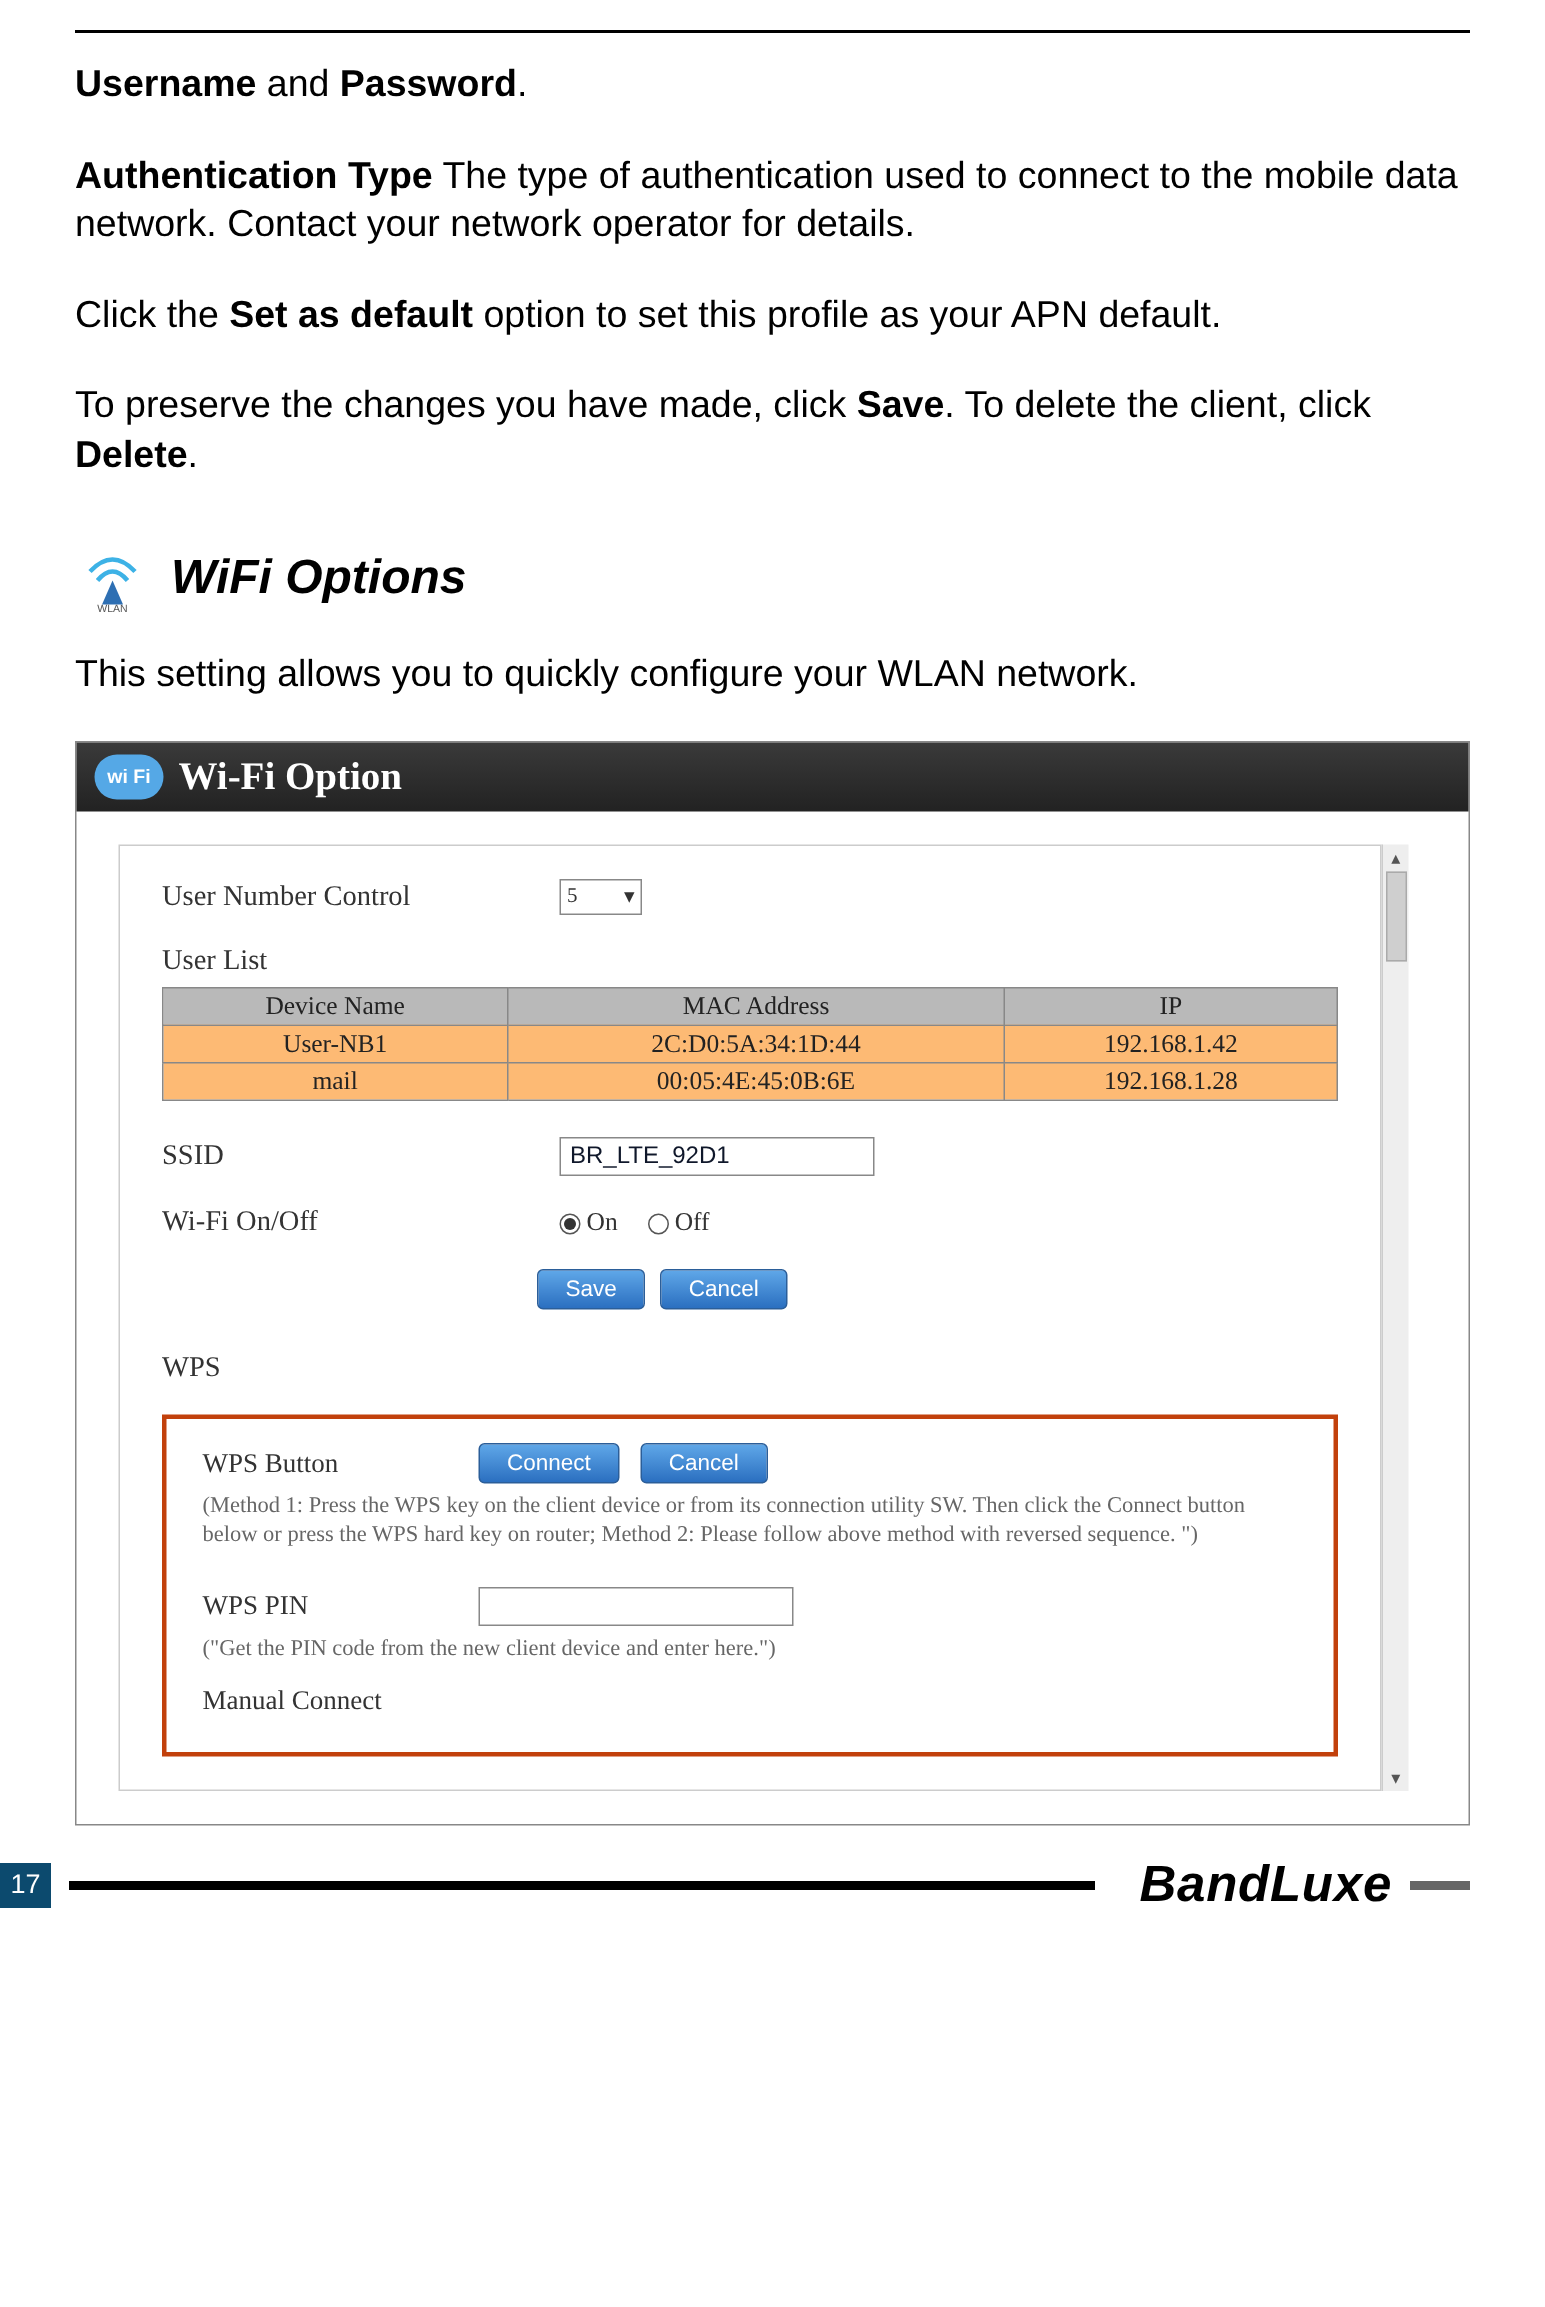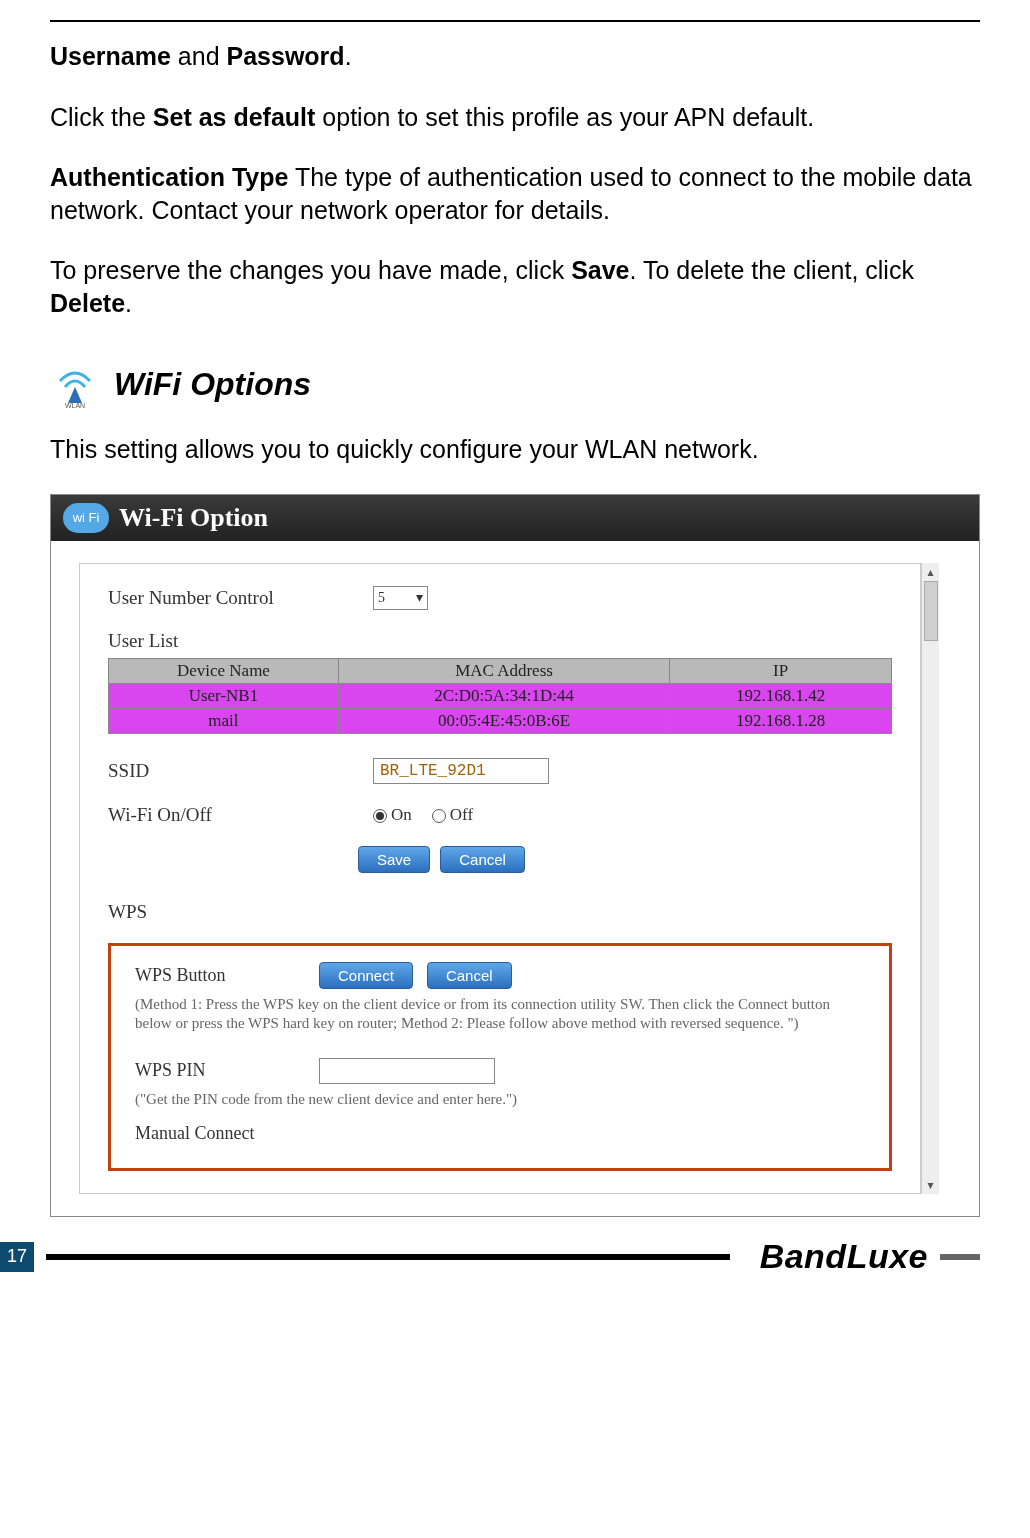--- a/index.html
+++ b/index.html
@@ -54,21 +54,21 @@
     padding: 8px 12px;
     font-size: 26px;
     font-family: Georgia, "Times New Roman", serif;
     font-weight: bold;
   }
   .wifi-badge {
     width: 46px; height: 30px;
     border-radius: 15px;
     background: #55a8e6;
     display:flex;align-items:center;justify-content:center;
-    color:#fff;font-size:13px;font-weight:normal;
+    color:#fff;font-size:13px;font-weight:bold;
     font-family: Arial, sans-serif;
   }
   .shot-body {
     position: relative;
     padding: 22px 40px 22px 28px;
     display: flex;
   }
   .panel {
     border: 1px solid #ccc;
     flex: 1;
@@ -107,29 +107,29 @@
   .user-table th, .user-table td {
     border: 1px solid #888;
     background: #b9b9b9;
     text-align: center;
     font-size: 17px;
     font-weight: normal;
     padding: 2px 6px;
     color:#222;
     font-family: Georgia, serif;
   }
-  .user-table td { background: #d946ef; }
+  .user-table td { background: #fdba74; }
   .text-input {
-    width: 176px;
+    width: 210px;
     height: 26px;
     border: 1px solid #888;
     padding: 2px 6px;
     font-size: 16px;
-    font-family: Liberation Mono, monospace;
-    color:#a16207;
+    font-family: Liberation Sans, sans-serif;
+    color:#0f172a;
     background:#fff;
   }
   .radio-group { display:flex; gap:20px; align-items:center; font-size:17px; }
   .radio { width:14px;height:14px;border:1px solid #555;border-radius:50%;display:inline-flex;align-items:center;justify-content:center;vertical-align:middle;margin-right:4px;}
   .radio.checked::after{content:"";width:8px;height:8px;background:#333;border-radius:50%;}
   .btn {
     display:inline-block;
     background: linear-gradient(#5fa7e8,#2b6fc0);
     color:#fff;
     font-size:15px;
@@ -199,25 +199,25 @@
 <body>
 
 <div class="page">
   <div class="top-rule"></div>
 
   <div class="body-text">
     <span class="bold">Username</span><span> and </span><span class="bold">Password</span><span>.</span>
   </div>
 
   <div class="body-text">
+    <span class="bold">Authentication Type</span><span> The type of authentication used to connect to the mobile data network. Contact your network operator for details.</span>
+  </div>
+
+  <div class="body-text">
     <span>Click the </span><span class="bold">Set as default</span><span> option to set this profile as your APN default.</span>
-  </div>
-
-  <div class="body-text">
-    <span class="bold">Authentication Type</span><span> The type of authentication used to connect to the mobile data network. Contact your network operator for details.</span>
   </div>
 
   <div class="body-text">
     <span>To preserve the changes you have made, click </span><span class="bold">Save</span><span>. To delete the client, click </span><span class="bold">Delete</span><span>.</span>
   </div>
 
   <div class="section-heading-row">
     <div class="wlan-icon">
       <svg width="50" height="50" viewBox="0 0 50 50">
         <path d="M10 22 Q25 6 40 22" stroke="#3db2e6" stroke-width="3" fill="none"></path>

